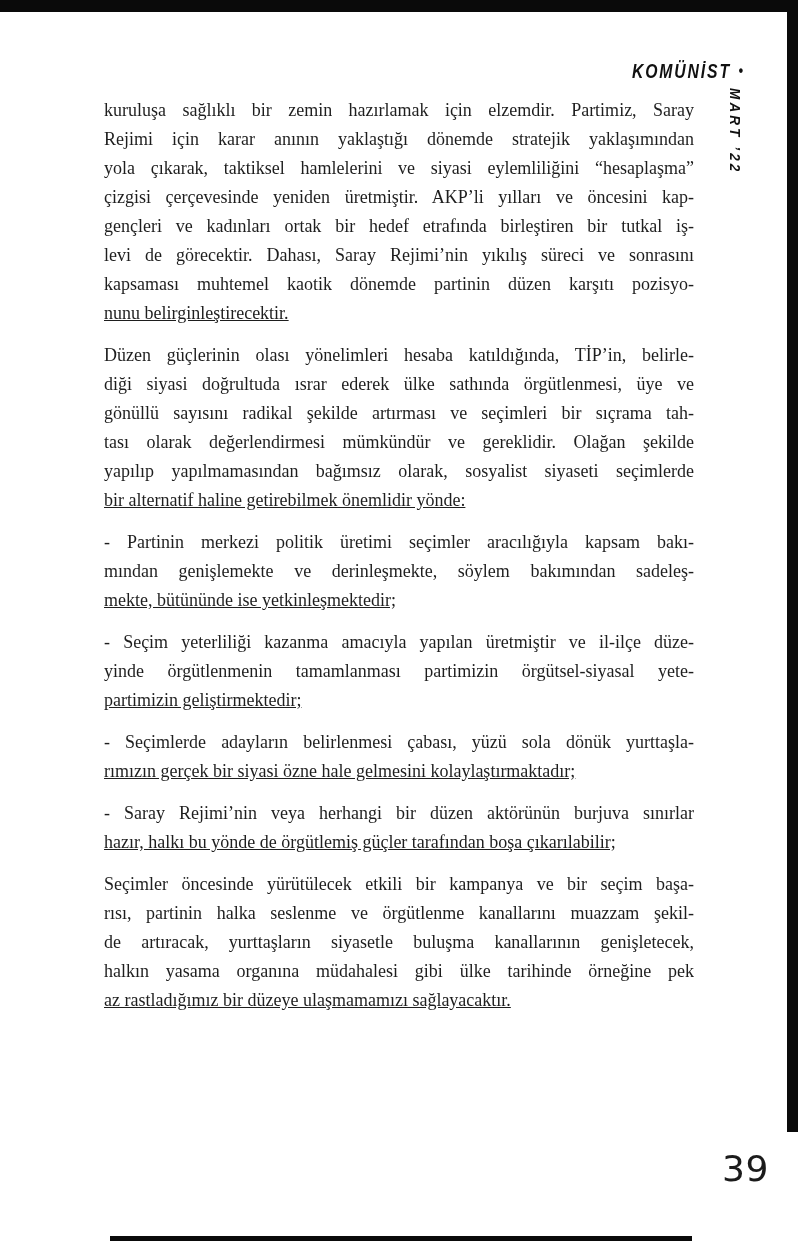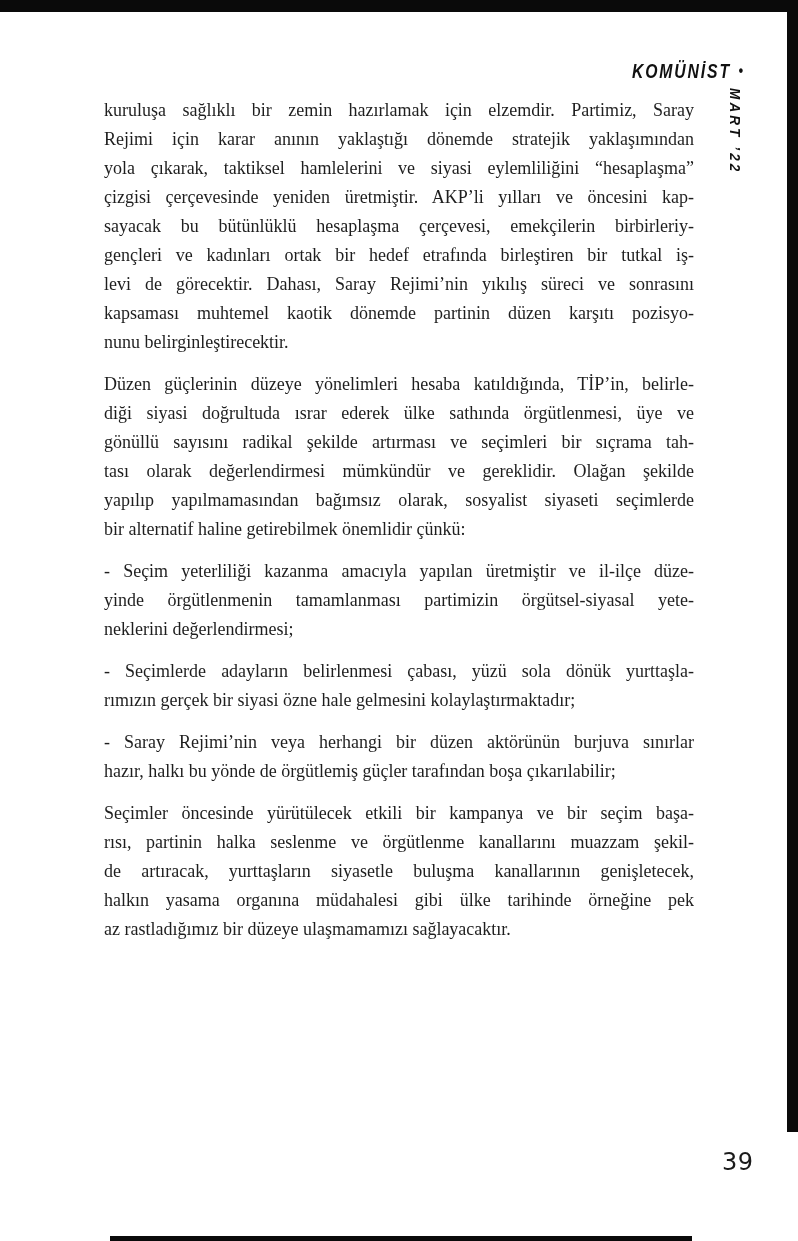--- a/index.html
+++ b/index.html
@@ -53,27 +53,27 @@
   .para{
     margin:0 0 13px 0;
     font-size:18px;line-height:29px;
   }
   .line{
     display:block;
     text-align:justify;
     text-align-last:justify;
     white-space:normal;
   }
-  .line.last{text-align-last:left;}
+  .line.last{text-align-last:left;text-decoration:underline;}
 
   
   .page-number{
     position:absolute;left:722px;top:1148px;
     font-family:"DejaVu Sans", sans-serif;
-    font-size:24px;font-weight:400;
+    font-size:36px;font-weight:400;
     letter-spacing:0.5px;
     color:#1b1b1b;
   }
 </style>
 </head>
 <body>
 
 <div class="page">
 
   <div class="edge edge-top"></div>
@@ -86,38 +86,42 @@
   </div>
 
   <div class="issue-date">MART ’22</div>
 
   <div class="content">
       <p class="para">
         <span class="line">kuruluşa sağlıklı bir zemin hazırlamak için elzemdir. Partimiz, Saray</span>
         <span class="line">Rejimi için karar anının yaklaştığı dönemde stratejik yaklaşımından</span>
         <span class="line">yola çıkarak, taktiksel hamlelerini ve siyasi eylemliliğini “hesaplaşma”</span>
         <span class="line">çizgisi çerçevesinde yeniden üretmiştir. AKP’li yılları ve öncesini kap-</span>
-        <span class="line">sayacak bu bütünlüklü hesaplaşma çerçevesi, emekçilerin birbirleriy-</span>
         <span class="line">gençleri ve kadınları ortak bir hedef etrafında birleştiren bir tutkal iş-</span>
         <span class="line">levi de görecektir. Dahası, Saray Rejimi’nin yıkılış süreci ve sonrasını</span>
         <span class="line">kapsaması muhtemel kaotik dönemde partinin düzen karşıtı pozisyo-</span>
         <span class="line last">nunu belirginleştirecektir.</span>
       </p>
       <p class="para">
-        <span class="line">Düzen güçlerinin düzeye yönelimleri hesaba katıldığında, TİP’in, belirle-</span>
+        <span class="line">Düzen güçlerinin olası yönelimleri hesaba katıldığında, TİP’in, belirle-</span>
         <span class="line">diği siyasi doğrultuda ısrar ederek ülke sathında örgütlenmesi, üye ve</span>
         <span class="line">gönüllü sayısını radikal şekilde artırması ve seçimleri bir sıçrama tah-</span>
         <span class="line">tası olarak değerlendirmesi mümkündür ve gereklidir. Olağan şekilde</span>
         <span class="line">yapılıp yapılmamasından bağımsız olarak, sosyalist siyaseti seçimlerde</span>
-        <span class="line last">bir alternatif haline getirebilmek önemlidir çünkü:</span>
+        <span class="line last">bir alternatif haline getirebilmek önemlidir yönde:</span>
+      </p>
+      <p class="para">
+        <span class="line">- Partinin merkezi politik üretimi seçimler aracılığıyla kapsam bakı-</span>
+        <span class="line">mından genişlemekte ve derinleşmekte, söylem bakımından sadeleş-</span>
+        <span class="line last">mekte, bütününde ise yetkinleşmektedir;</span>
       </p>
       <p class="para">
         <span class="line">- Seçim yeterliliği kazanma amacıyla yapılan üretmiştir ve il-ilçe düze-</span>
         <span class="line">yinde örgütlenmenin tamamlanması partimizin örgütsel-siyasal yete-</span>
-        <span class="line last">neklerini değerlendirmesi;</span>
+        <span class="line last">partimizin geliştirmektedir;</span>
       </p>
       <p class="para">
         <span class="line">- Seçimlerde adayların belirlenmesi çabası, yüzü sola dönük yurttaşla-</span>
         <span class="line last">rımızın gerçek bir siyasi özne hale gelmesini kolaylaştırmaktadır;</span>
       </p>
       <p class="para">
         <span class="line">- Saray Rejimi’nin veya herhangi bir düzen aktörünün burjuva sınırlar</span>
         <span class="line last">hazır, halkı bu yönde de örgütlemiş güçler tarafından boşa çıkarılabilir;</span>
       </p>
       <p class="para">

